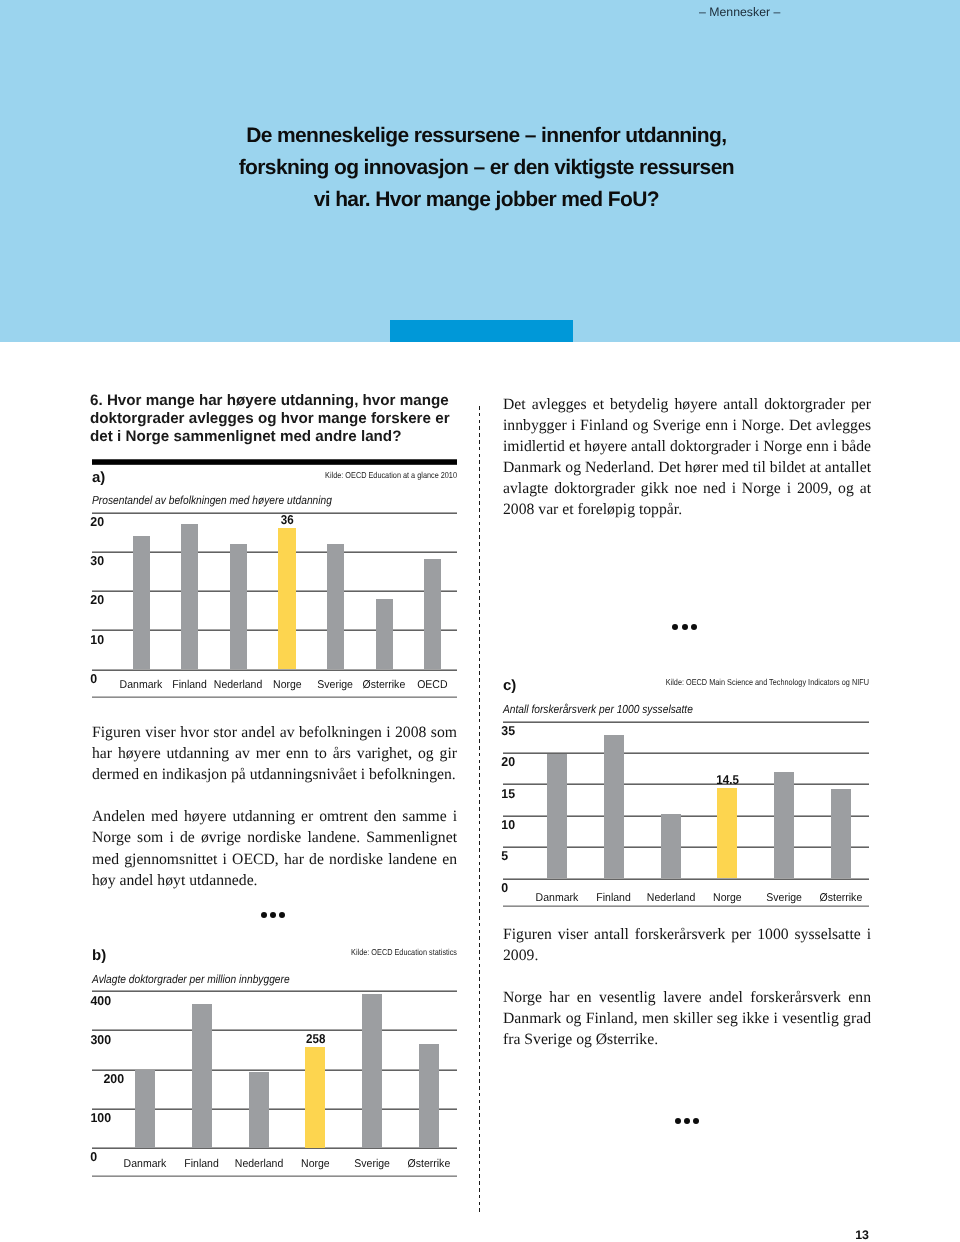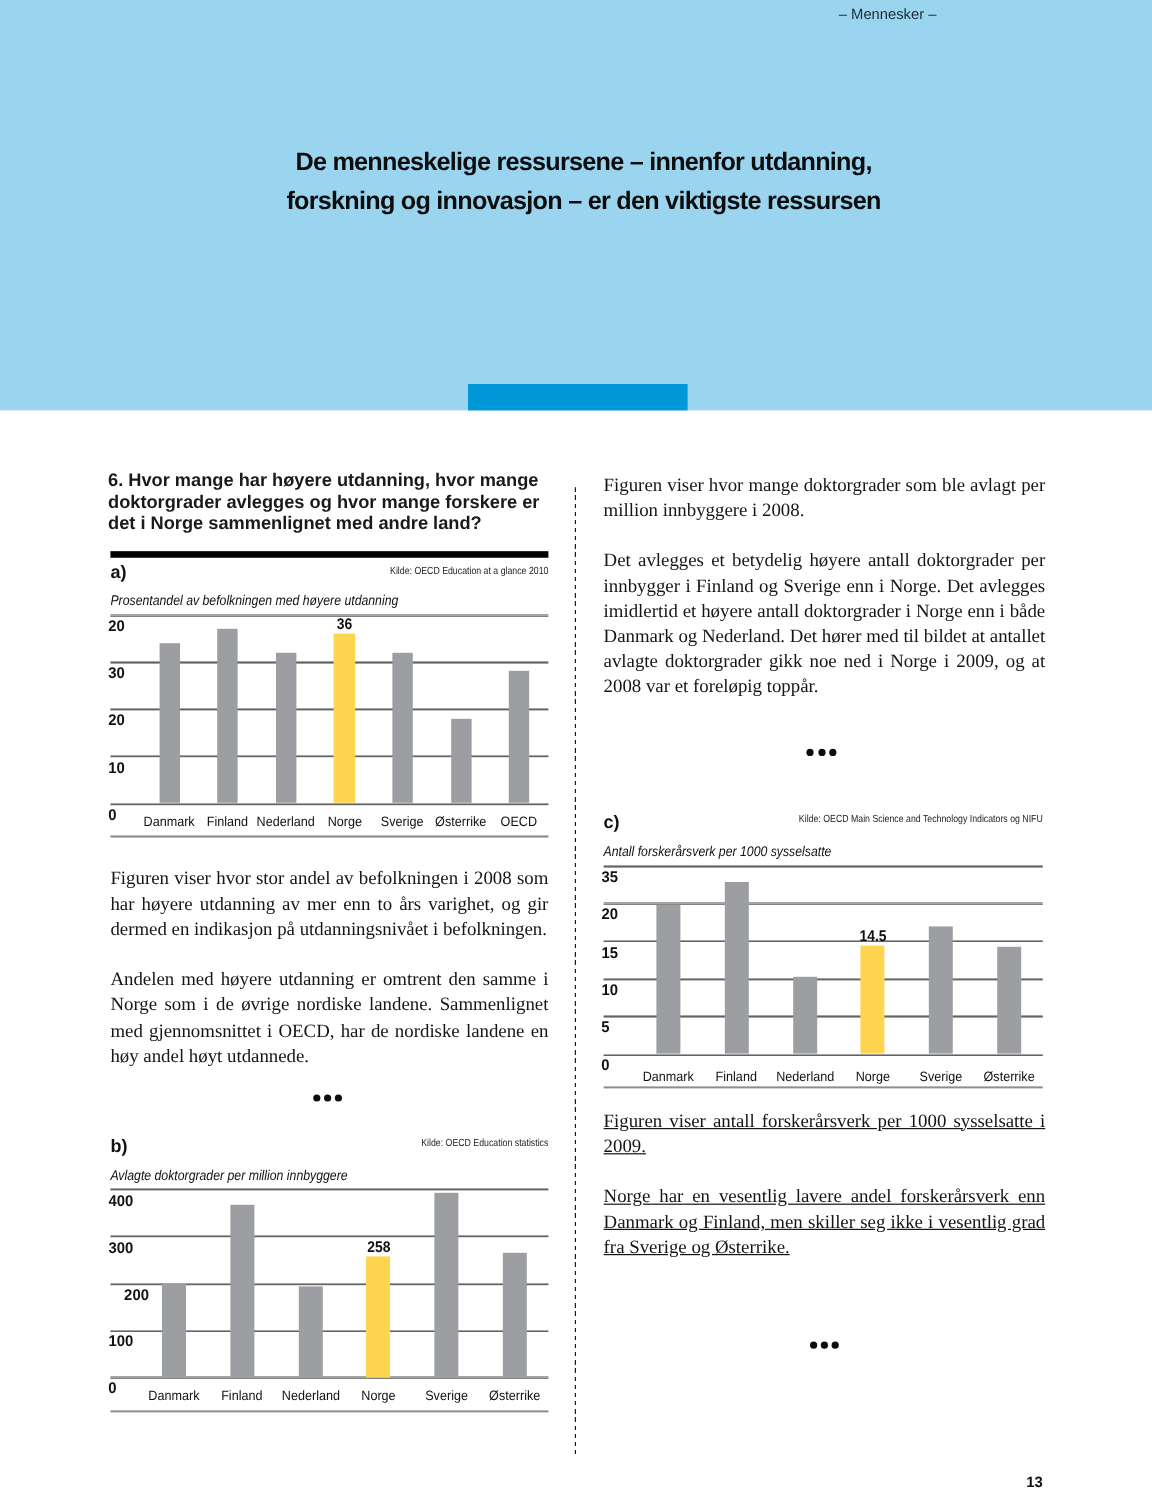--- a/index.html
+++ b/index.html
@@ -39,21 +39,21 @@
   .dots{position:absolute;text-align:center;line-height:0;font-size:0;}
   .dots i{display:inline-block;width:6px;height:6px;border-radius:50%;background:#0d0d0d;margin:0 1.7px;vertical-align:top;}
   .pageno{position:absolute;left:809px;top:1228.5px;width:60px;text-align:right;font-weight:bold;font-size:12.4px;color:#111;line-height:1;}
 </style>
 </head>
 <body>
 
 <div class="page">
  <div class="banner"></div>
  <div class="running-head">– Mennesker –</div>
- <div class="title" id="title"><span>De menneskelige ressursene – innenfor utdanning,</span><br><span>forskning og innovasjon – er den viktigste ressursen</span><br></div>
+ <div class="title" id="title"><span>De menneskelige ressursene – innenfor utdanning,</span><br><span>forskning og innovasjon – er den viktigste ressursen</span><br><span>vi har. Hvor mange jobber med FoU?</span></div>
  <div class="blue-tab"></div>
  <div class="divider"></div>
 
  <div class="qhead">6. Hvor mange har høyere utdanning, hvor mange doktorgrader avlegges og hvor mange forskere er det i Norge sammenlignet med andre land?</div>
 
  <div class="rule-thick" style="left:92px;top:458.5px;width:365px;"></div>
 
  <div class="pageno">13</div>
  <div id="charts">
       <div class="chart" style="left: 0px; top: 0px; width: 960px; height: 1242px;">
@@ -143,28 +143,27 @@
         <div class="catlab" style="left: 682.333px; top: 892.9px; width: 90px;"><i>Norge</i></div>
         <div class="bar" style="left: 773.94px; top: 771.91px; width: 20.12px; height: 106.59px;"></div>
         <div class="catlab" style="left: 739px; top: 892.9px; width: 90px;"><i>Sverige</i></div>
         <div class="bar" style="left: 830.61px; top: 789.47px; width: 20.12px; height: 89.03px;"></div>
         <div class="catlab" style="left: 795.667px; top: 892.9px; width: 90px;"><i>Østerrike</i></div>
         <div class="rule-bottom" style="left: 503px; top: 904px; width: 366px;"></div>
       </div>
     </div>
  <div id="bodies">
       <div class="body-serif" style="left: 503px; top: 393.5px; width: 368px;">
-        <p>Figuren viser hvor mange doktorgrader som ble avlagt per million innbyggere i 2008.</p>
         <p>Det avlegges et betydelig høyere antall doktorgrader per innbygger i Finland og Sverige enn i Norge. Det avlegges imidlertid et høyere antall doktorgrader i Norge enn i både Danmark og Nederland. Det hører med til bildet at antallet avlagte doktorgrader gikk noe ned i Norge i 2009, og at 2008 var et foreløpig toppår.</p>
       </div>
       <div class="body-serif" style="left: 92px; top: 722px; width: 365px;">
         <p>Figuren viser hvor stor andel av befolkningen i 2008 som har høyere utdanning av mer enn to års varighet, og gir dermed en indikasjon på utdanningsnivået i befolkningen.</p>
         <p>Andelen med høyere utdanning er omtrent den samme i Norge som i de øvrige nordiske landene. Sammenlignet med gjennomsnittet i OECD, har de nordiske landene en høy andel høyt utdannede.</p>
       </div>
-      <div class="body-serif" style="left: 503px; top: 923.5px; width: 368px; text-decoration: underline;">
+      <div class="body-serif" style="left: 503px; top: 923.5px; width: 368px;">
         <p>Figuren viser antall forskerårsverk per 1000 sysselsatte i 2009.</p>
         <p>Norge har en vesentlig lavere andel forskerårsverk enn Danmark og Finland, men skiller seg ikke i vesentlig grad fra Sverige og Østerrike.</p>
       </div>
       <div class="dots" style="left: 501.7px; top: 623.9px; width: 366px;"><i></i><i></i><i></i></div>
       <div class="dots" style="left: 90.6px; top: 911.5px; width: 365px;"><i></i><i></i><i></i></div>
       <div class="dots" style="left: 503.9px; top: 1117.9px; width: 366px;"><i></i><i></i><i></i></div>
     </div>
 </div>
 
 </body></html>

